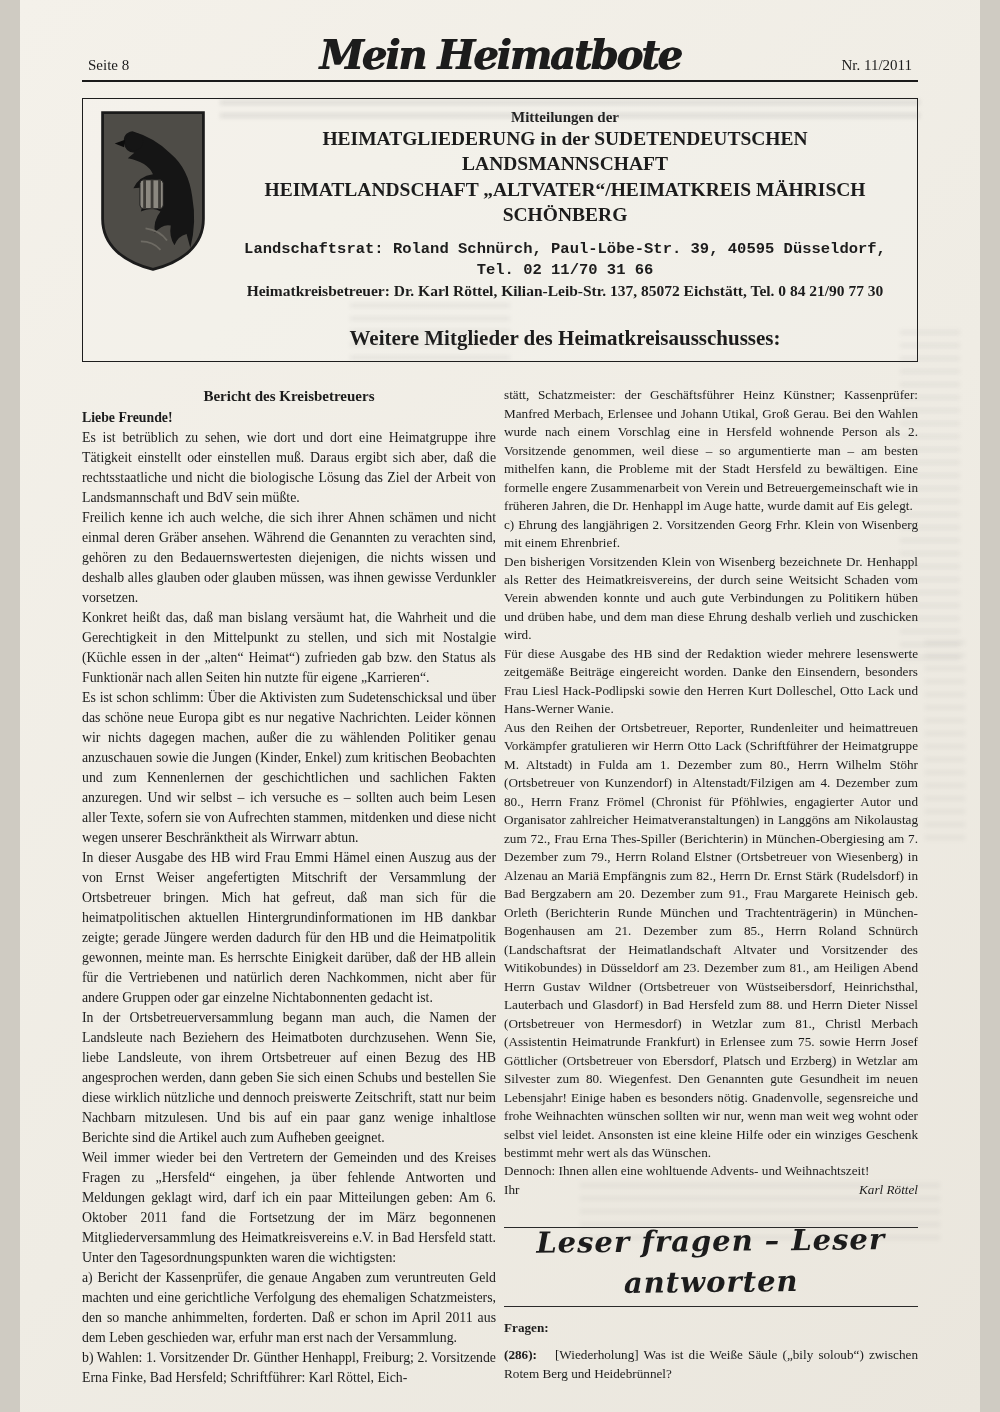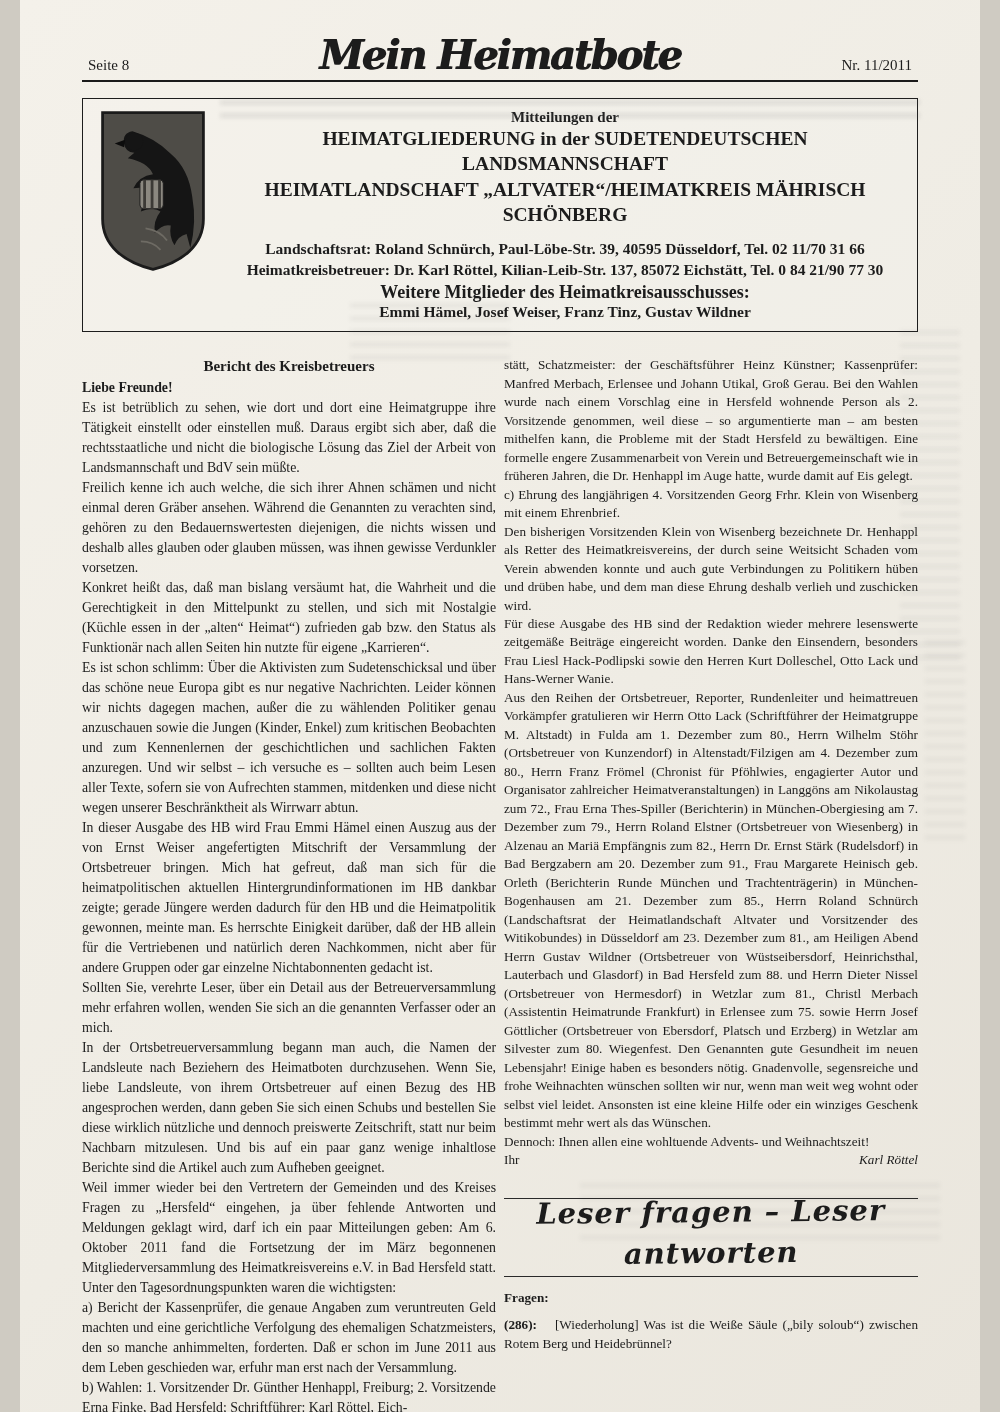--- a/index.html
+++ b/index.html
@@ -27,22 +27,22 @@
     font-weight:bold; font-style:italic; font-size:40px; letter-spacing:-2px;
     transform:scaleY(1.04); text-shadow:1px 0 0 #1c1c1c; line-height:1; }
 
   .mitteilungen { margin:16px 62px 0; border:1.5px solid #1d1d1d;
     padding:8px 14px 10px; display:flex; gap:18px; background:rgba(255,255,255,0.12); }
   .emblem { flex:0 0 auto; }
   .mitt-text { flex:1; text-align:center; }
   .mitt-line1 { font-weight:bold; font-size:15px; margin-top:2px; }
   .mitt-line-big { font-weight:bold; font-size:19.5px; line-height:1.3; }
   .mitt-contact { font-weight:bold; font-size:15.5px; line-height:1.35; }
-  .mitt-contact.first { margin-top:12px; }
-  .mitt-line6 { font-weight:bold; font-size:18px; margin-top:1px; }
+  .mitt-contact.first { margin-top:12px;font-family:Liberation Mono, monospace; }
+  .mitt-line6 { font-weight:bold; font-size:21px; margin-top:24px; }
   .mitt-line7 { font-weight:bold; font-size:15.5px; }
 
   .bodycols { display:flex; gap:8px; margin:24px 62px 0; }
   .col { flex:1; text-align:justify; hyphens:auto; }
   .col.left { font-size:13.8px; line-height:1.45; }
   .col.right { font-size:13.2px; line-height:1.40; }
   .col p { margin:0; }
   .article-title { text-align:center; font-weight:bold; font-size:15px; margin:0 0 3px; }
   .bold { font-weight:bold; }
   .sigrow { display:flex; justify-content:space-between; }
@@ -87,44 +87,42 @@
         <path d="M52 128 q15 2 23 13 M47 142 q13 0 21 9" stroke="#6e6b64" stroke-width="2" fill="none"></path>
       </svg>
     </div>
     <div class="mitt-text">
       <div class="mitt-line1">Mitteilungen der</div>
       <div class="mitt-line-big">HEIMATGLIEDERUNG in der SUDETENDEUTSCHEN LANDSMANNSCHAFT</div>
       <div class="mitt-line-big">HEIMATLANDSCHAFT „ALTVATER“/HEIMATKREIS MÄHRISCH SCHÖNBERG</div>
       <div class="mitt-contact first">Landschaftsrat: Roland Schnürch, Paul-Löbe-Str. 39, 40595 Düsseldorf, Tel. 02 11/70 31 66</div>
       <div class="mitt-contact">Heimatkreisbetreuer: Dr. Karl Röttel, Kilian-Leib-Str. 137, 85072 Eichstätt, Tel. 0 84 21/90 77 30</div>
       <div class="mitt-line6">Weitere Mitglieder des Heimatkreisausschusses:</div>
-      <div class="mitt-line7">Emmi Hämel, Josef Weiser, Franz Tinz, Gustav Wildner</div>
     </div>
   </div>
 
   <div class="bodycols">
 
     <div class="col left">
       <p class="article-title">Bericht des Kreisbetreuers</p>
       <p class="bold">Liebe Freunde!</p>
       <p>Es ist betrüblich zu sehen, wie dort und dort eine Heimatgruppe ihre Tätigkeit einstellt oder einstellen muß. Daraus ergibt sich aber, daß die rechtsstaatliche und nicht die biologische Lösung das Ziel der Arbeit von Landsmannschaft und BdV sein müßte.</p>
       <p>Freilich kenne ich auch welche, die sich ihrer Ahnen schämen und nicht einmal deren Gräber ansehen. Während die Genannten zu verachten sind, gehören zu den Bedauernswertesten diejenigen, die nichts wissen und deshalb alles glauben oder glauben müssen, was ihnen gewisse Verdunkler vorsetzen.</p>
       <p>Konkret heißt das, daß man bislang versäumt hat, die Wahrheit und die Gerechtigkeit in den Mittelpunkt zu stellen, und sich mit Nostalgie (Küchle essen in der „alten“ Heimat“) zufrieden gab bzw. den Status als Funktionär nach allen Seiten hin nutzte für eigene „Karrieren“.</p>
       <p>Es ist schon schlimm: Über die Aktivisten zum Sudetenschicksal und über das schöne neue Europa gibt es nur negative Nachrichten. Leider können wir nichts dagegen machen, außer die zu wählenden Politiker genau anzuschauen sowie die Jungen (Kinder, Enkel) zum kritischen Beobachten und zum Kennenlernen der geschichtlichen und sachlichen Fakten anzuregen. Und wir selbst – ich versuche es – sollten auch beim Lesen aller Texte, sofern sie von Aufrechten stammen, mitdenken und diese nicht wegen unserer Beschränktheit als Wirrwarr abtun.</p>
       <p>In dieser Ausgabe des HB wird Frau Emmi Hämel einen Auszug aus der von Ernst Weiser angefertigten Mitschrift der Versammlung der Ortsbetreuer bringen. Mich hat gefreut, daß man sich für die heimatpolitischen aktuellen Hintergrundinformationen im HB dankbar zeigte; gerade Jüngere werden dadurch für den HB und die Heimatpolitik gewonnen, meinte man. Es herrschte Einigkeit darüber, daß der HB allein für die Vertriebenen und natürlich deren Nachkommen, nicht aber für andere Gruppen oder gar einzelne Nichtabonnenten gedacht ist.</p>
-      <p>Sollten Sie, verehrte Leser, über ein Detail aus der Betreuerversammlung mehr erfahren wollen, wenden Sie sich an die genannten Verfasser oder an mich.</p>
       <p>In der Ortsbetreuerversammlung begann man auch, die Namen der Landsleute nach Beziehern des Heimatboten durchzusehen. Wenn Sie, liebe Landsleute, von ihrem Ortsbetreuer auf einen Bezug des HB angesprochen werden, dann geben Sie sich einen Schubs und bestellen Sie diese wirklich nützliche und dennoch preiswerte Zeitschrift, statt nur beim Nachbarn mitzulesen. Und bis auf ein paar ganz wenige inhaltlose Berichte sind die Artikel auch zum Aufheben geeignet.</p>
       <p>Weil immer wieder bei den Vertretern der Gemeinden und des Kreises Fragen zu „Hersfeld“ eingehen, ja über fehlende Antworten und Meldungen geklagt wird, darf ich ein paar Mitteilungen geben: Am 6. Oktober 2011 fand die Fortsetzung der im März begonnenen Mitgliederversammlung des Heimatkreisvereins e.V. in Bad Hersfeld statt. Unter den Tagesordnungspunkten waren die wichtigsten:</p>
-      <p>a) Bericht der Kassenprüfer, die genaue Angaben zum veruntreuten Geld machten und eine gerichtliche Verfolgung des ehemaligen Schatzmeisters, den so manche anhimmelten, forderten. Daß er schon im June 2011 aus dem Leben geschieden war, erfuhr man erst nach der Versammlung.</p>
+      <p>a) Bericht der Kassenprüfer, die genaue Angaben zum veruntreuten Geld machten und eine gerichtliche Verfolgung des ehemaligen Schatzmeisters, den so manche anhimmelten, forderten. Daß er schon im April 2011 aus dem Leben geschieden war, erfuhr man erst nach der Versammlung.</p>
       <p>b) Wahlen: 1. Vorsitzender Dr. Günther Henhappl, Freiburg; 2. Vorsitzende Erna Finke, Bad Hersfeld; Schriftführer: Karl Röttel, Eich-</p>
     </div>
 
     <div class="col right">
       <p>stätt, Schatzmeister: der Geschäftsführer Heinz Künstner; Kassenprüfer: Manfred Merbach, Erlensee und Johann Utikal, Groß Gerau. Bei den Wahlen wurde nach einem Vorschlag eine in Hersfeld wohnende Person als 2. Vorsitzende genommen, weil diese – so argumentierte man – am besten mithelfen kann, die Probleme mit der Stadt Hersfeld zu bewältigen. Eine formelle engere Zusammenarbeit von Verein und Betreuergemeinschaft wie in früheren Jahren, die Dr. Henhappl im Auge hatte, wurde damit auf Eis gelegt.</p>
-      <p>c) Ehrung des langjährigen 4. Vorsitzenden Georg Frhr. Klein von Wisenberg mit einem Ehrenbrief.</p>
+      <p>c) Ehrung des langjährigen 2. Vorsitzenden Georg Frhr. Klein von Wisenberg mit einem Ehrenbrief.</p>
       <p>Den bisherigen Vorsitzenden Klein von Wisenberg bezeichnete Dr. Henhappl als Retter des Heimatkreisvereins, der durch seine Weitsicht Schaden vom Verein abwenden konnte und auch gute Verbindungen zu Politikern hüben und drüben habe, und dem man diese Ehrung deshalb verlieh und zuschicken wird.</p>
       <p>Für diese Ausgabe des HB sind der Redaktion wieder mehrere lesenswerte zeitgemäße Beiträge eingereicht worden. Danke den Einsendern, besonders Frau Liesl Hack-Podlipski sowie den Herren Kurt Dolleschel, Otto Lack und Hans-Werner Wanie.</p>
       <p>Aus den Reihen der Ortsbetreuer, Reporter, Rundenleiter und heimattreuen Vorkämpfer gratulieren wir Herrn Otto Lack (Schriftführer der Heimatgruppe M. Altstadt) in Fulda am 1. Dezember zum 80., Herrn Wilhelm Stöhr (Ortsbetreuer von Kunzendorf) in Altenstadt/Filzigen am 4. Dezember zum 80., Herrn Franz Frömel (Chronist für Pföhlwies, engagierter Autor und Organisator zahlreicher Heimatveranstaltungen) in Langgöns am Nikolaustag zum 72., Frau Erna Thes-Spiller (Berichterin) in München-Obergiesing am 7. Dezember zum 79., Herrn Roland Elstner (Ortsbetreuer von Wiesenberg) in Alzenau an Mariä Empfängnis zum 82., Herrn Dr. Ernst Stärk (Rudelsdorf) in Bad Bergzabern am 20. Dezember zum 91., Frau Margarete Heinisch geb. Orleth (Berichterin Runde München und Trachtenträgerin) in München-Bogenhausen am 21. Dezember zum 85., Herrn Roland Schnürch (Landschaftsrat der Heimatlandschaft Altvater und Vorsitzender des Witikobundes) in Düsseldorf am 23. Dezember zum 81., am Heiligen Abend Herrn Gustav Wildner (Ortsbetreuer von Wüstseibersdorf, Heinrichsthal, Lauterbach und Glasdorf) in Bad Hersfeld zum 88. und Herrn Dieter Nissel (Ortsbetreuer von Hermesdorf) in Wetzlar zum 81., Christl Merbach (Assistentin Heimatrunde Frankfurt) in Erlensee zum 75. sowie Herrn Josef Göttlicher (Ortsbetreuer von Ebersdorf, Platsch und Erzberg) in Wetzlar am Silvester zum 80. Wiegenfest. Den Genannten gute Gesundheit im neuen Lebensjahr! Einige haben es besonders nötig. Gnadenvolle, segensreiche und frohe Weihnachten wünschen sollten wir nur, wenn man weit weg wohnt oder selbst viel leidet. Ansonsten ist eine kleine Hilfe oder ein winziges Geschenk bestimmt mehr wert als das Wünschen.</p>
       <p>Dennoch: Ihnen allen eine wohltuende Advents- und Weihnachtszeit!</p>
       <div class="sigrow">
         <span>Ihr</span>
         <span class="sig-name">Karl Röttel</span>
       </div>
 
       <div>

